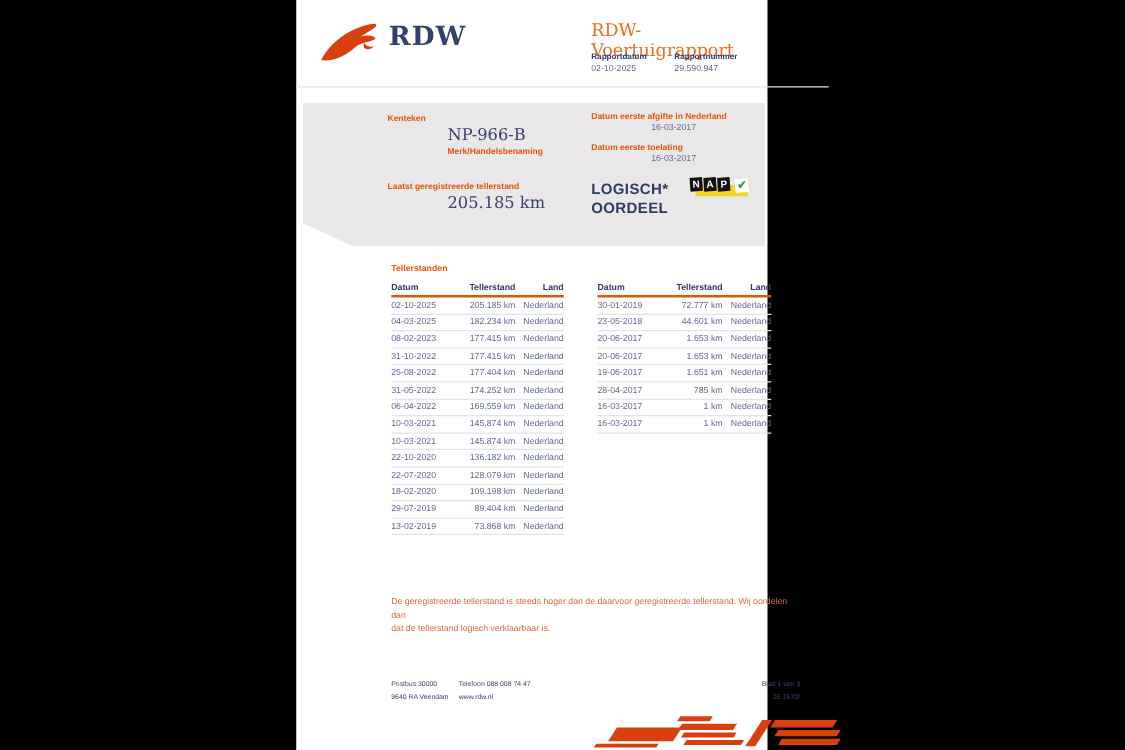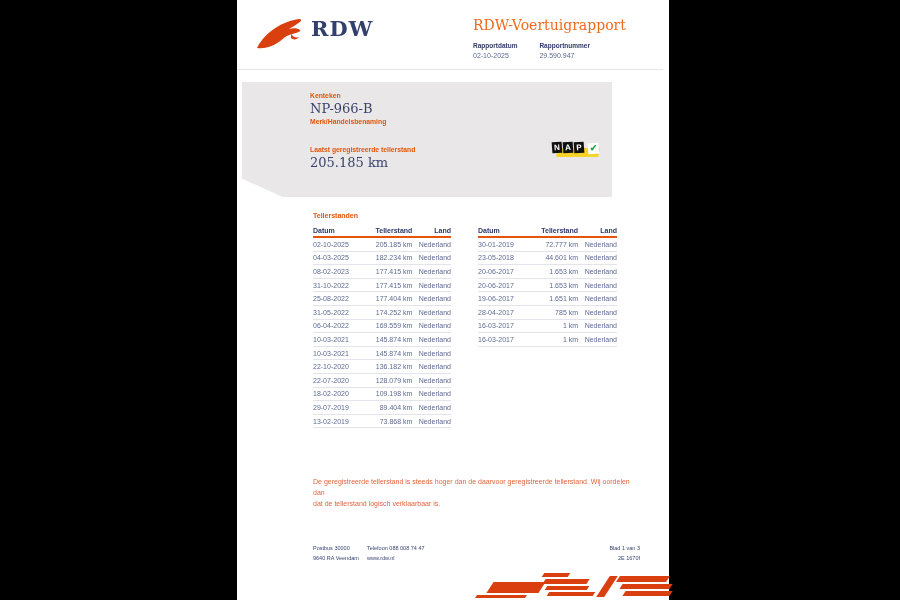--- a/index.html
+++ b/index.html
@@ -1,21 +1,21 @@
 <!DOCTYPE html>
 <html><head>
 <meta charset="utf-8">
 <style>
   html,body{margin:0;padding:0;}
   body{
     width:900px;height:600px;background:#000;position:relative;overflow:hidden;
     font-family:"Liberation Sans", sans-serif;
   }
   .page{
-    position:absolute;left:237px;top:0;width:432px;height:600px;background:#fff;
+    position:absolute;left:237px;top:0;width:377px;height:600px;background:#fff;
   }
   
   .logo-icon{position:absolute;left:16px;top:14px;width:54px;height:44px;}
   .brand{
     position:absolute;left:74px;top:16px;font-family:"DejaVu Serif",serif;
     font-weight:bold;font-size:21px;color:#33406e;letter-spacing:1px;
   }
   .report-title{
     position:absolute;left:236px;top:17px;font-family:"DejaVu Serif",serif;
     font-weight:normal;font-size:14px;color:#ed6a1e;
@@ -27,21 +27,21 @@
   
   .panel{
     position:absolute;left:5px;top:82px;width:370px;height:115px;background:#e9e7e7;
     clip-path:polygon(0 0,100% 0,100% 100%,11% 100%,0 84%);
   }
   .olabel{font-size:6.8px;font-weight:bold;color:#e4550a;}
   .serif-val{font-family:"DejaVu Serif",serif;font-size:13px;color:#39426e;}
   .small-val{font-size:7px;color:#5d6a93;}
   .p-left{position:absolute;left:68px;top:10px;width:150px;}
   .p-right{position:absolute;left:231px;top:8px;width:135px;}
-  .gap-s{margin-top:2px;}
+  .gap-s{margin-top:2px;margin-left:48px;}
   .oordeel{font-size:12px;font-weight:bold;color:#2e3a68;line-height:15px;letter-spacing:.3px;}
   
   .nap{position:absolute;left:310px;top:60px;width:52px;height:18px;}
   .nap .yellow{position:absolute;left:5px;top:6px;width:42px;height:9px;background:#f5d327;transform:skewX(-12deg);}
   .nap .tile{position:absolute;top:0;width:10px;height:11px;background:#111;color:#fff;
     font-size:8px;font-weight:bold;text-align:center;line-height:11px;transform:rotate(-4deg);}
   .nap .check{position:absolute;left:36px;top:1px;width:11px;height:11px;background:#fff;
     color:#27a344;font-size:9px;font-weight:bold;text-align:center;line-height:11px;transform:rotate(-4deg);}
   
   .section-title{position:absolute;left:76px;top:212px;font-size:7px;font-weight:bold;color:#e4550a;}
@@ -91,20 +91,30 @@
   </div>
   <div class="head-rule"></div>
 
   <div class="panel">
     <div class="p-left">
       <div class="olabel">Kenteken</div>
       <div class="serif-val gap-s">NP-966-B</div>
       <div class="olabel gap-s">Merk/Handelsbenaming</div>
       <div class="olabel" style="margin-top:21px;">Laatst geregistreerde tellerstand</div>
       <div class="serif-val gap-s">205.185 km</div>
+    </div>
+    <div class="p-right">
+      <div class="olabel">Datum eerste afgifte in Nederland</div>
+      <div class="small-val gap-s">16-03-2017</div>
+      <div class="olabel" style="margin-top:9px;">Datum eerste toelating</div>
+      <div class="small-val gap-s">16-03-2017</div>
+      <div class="oordeel" style="margin-top:13px;">
+        <div>LOGISCH*</div>
+        <div>OORDEEL</div>
+      </div>
     </div>
     <div class="nap">
       <div class="yellow"></div>
       <div class="tile" style="left:0;">N</div>
       <div class="tile" style="left:11px;">A</div>
       <div class="tile" style="left:22px;">P</div>
       <div class="check">✔</div>
     </div>
   </div>
 

